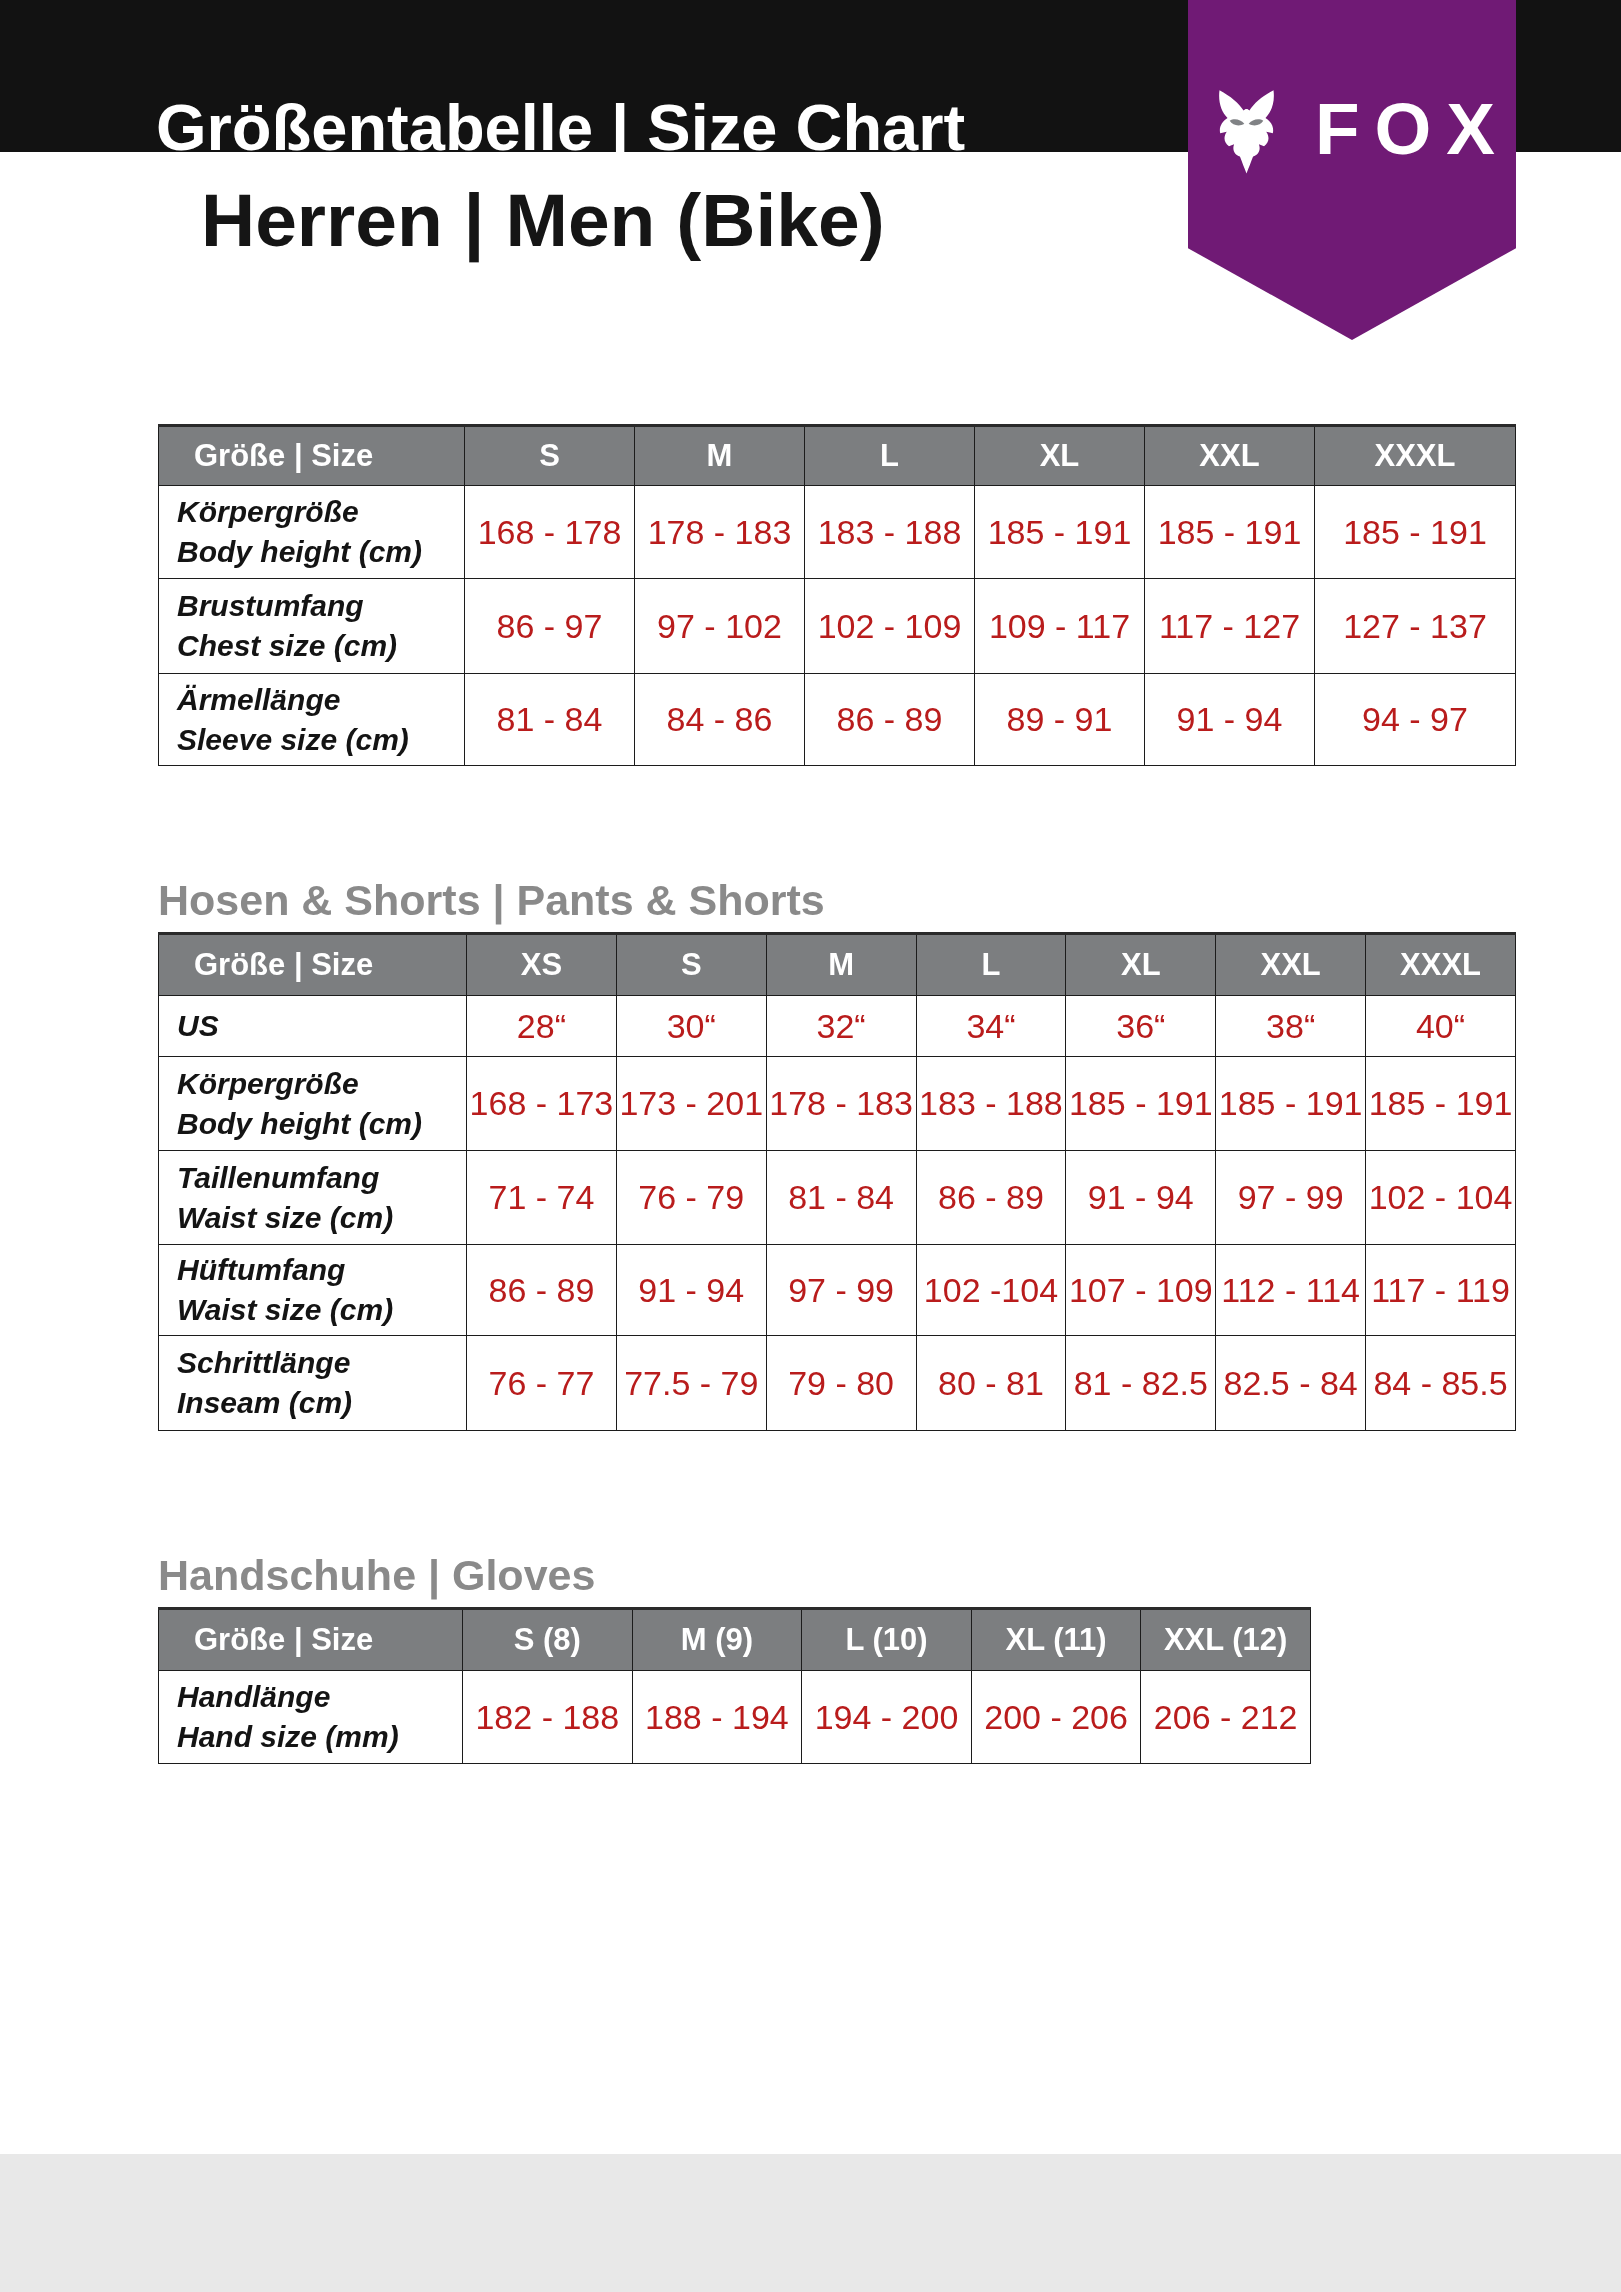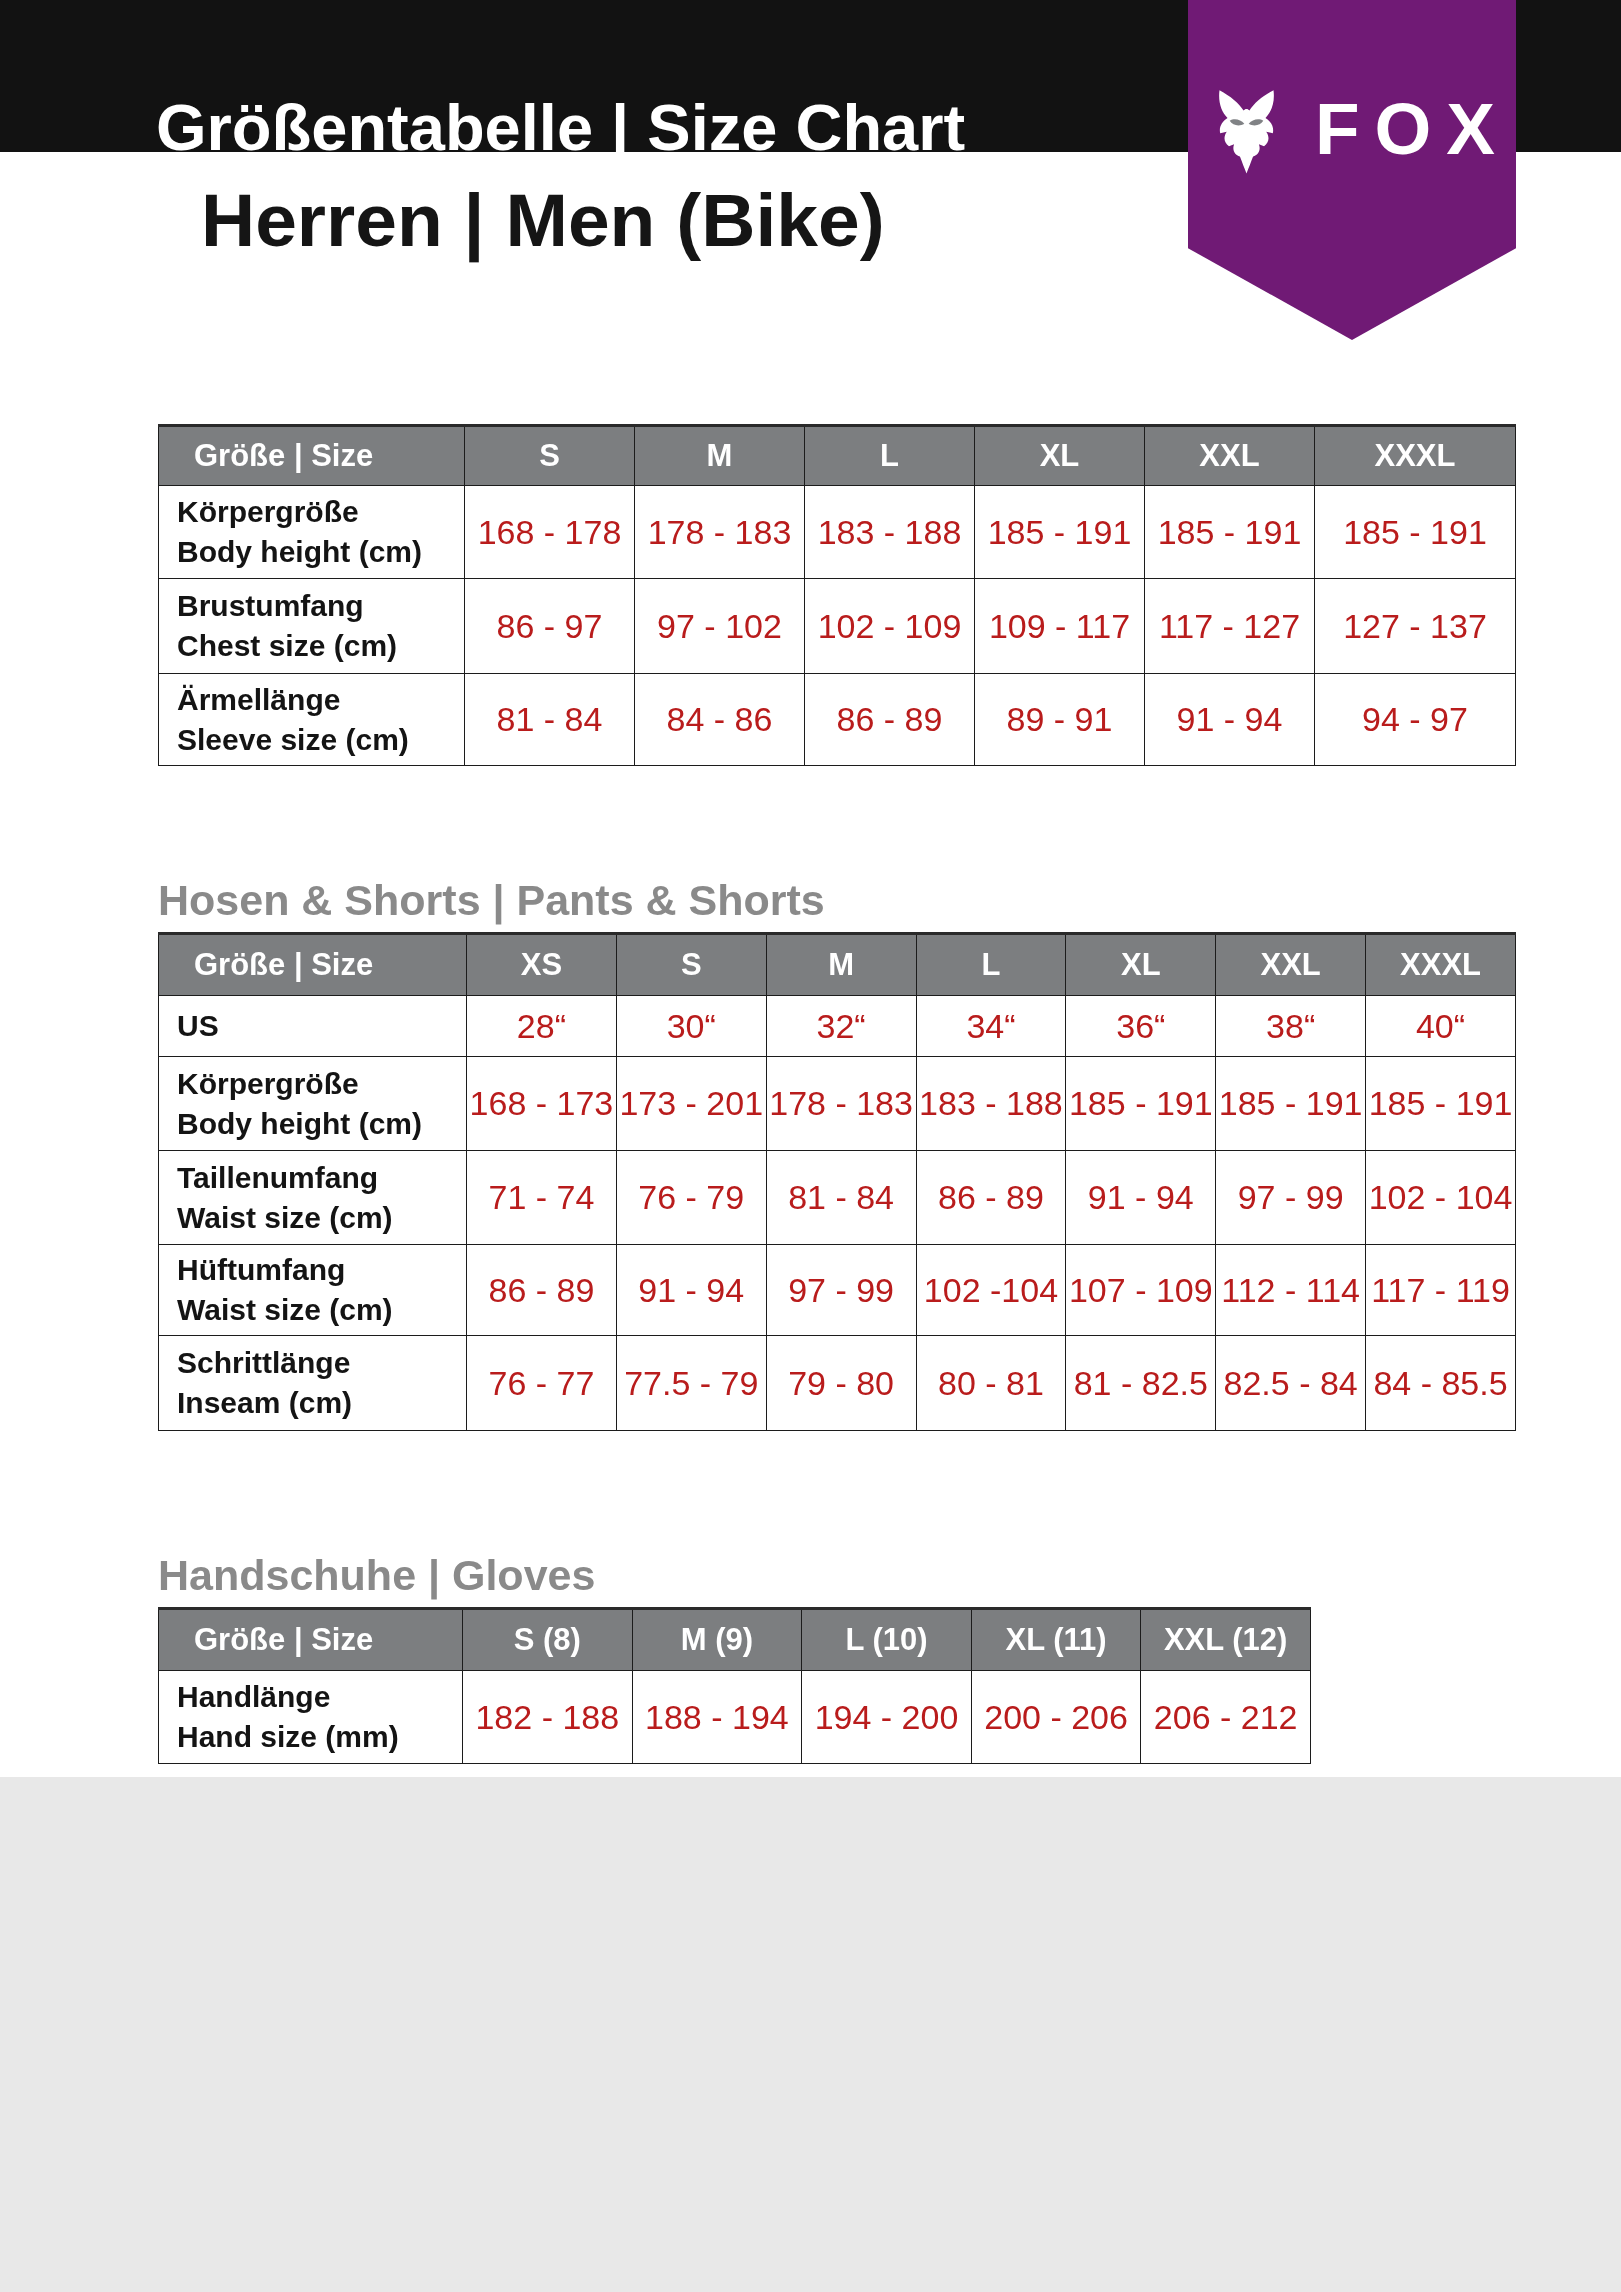--- a/index.html
+++ b/index.html
@@ -1,17 +1,17 @@
 <!DOCTYPE html>
 <html style="font-size:14.3px"><head>
 <meta charset="utf-8">
 <style>
   html, body { margin:0; padding:0; background:#e8e8e8; }
   .sheet {
-    position:relative; width:1621px; height:1777px;
+    position:relative; width:1621px; height:2154px;
     background:#ffffff; overflow:hidden;
     font-family:"Liberation Sans", sans-serif;
   }
   
   .topbar { position:absolute; left:0; top:0; width:1621px; height:152px; background:#121212; }
   .bottombar { position:absolute; left:0; top:2252px; width:1621px; height:40px; background:#0d0d0d; }
 
   
   .page-title {
     position:absolute; left:156px; top:95px; z-index:3;
@@ -55,21 +55,21 @@
   .t3 { left:158px; top:1607px; width:1153px; }
 
   .sizes th, .sizes td { border:1.8px solid #1c1c1c; padding:0; vertical-align:middle; }
   .sizes thead th {
     background:#7c7e80; color:#ffffff;
     font-size:31px; font-weight:700; text-align:center;
   }
   .sizes thead th.label-col { text-align:left; padding-left:35px; }
   td.label-cell {
     text-align:left; padding-left:18px;
-    font-weight:700; font-size:30px; line-height:40px; color:#141414;
+    font-weight:700; font-size:30px; line-height:40px; color:#141414;font-style:italic;
   }
   td.value-cell { text-align:center; font-size:34px; font-weight:400; color:#b91c1c; }
   .lbl-line { display:block; }
 
   
   .rh67 { height:60px; } .rh68 { height:61px; } .rh69 { height:62px; }
   .rh102 { height:91px; } .rh103 { height:92px;margin-left:13px; } .rh104 { height:93px; }
   .rh105 { height:94px; } .rh106 { height:95px;padding-left:28px; }
 </style>
 </head>

